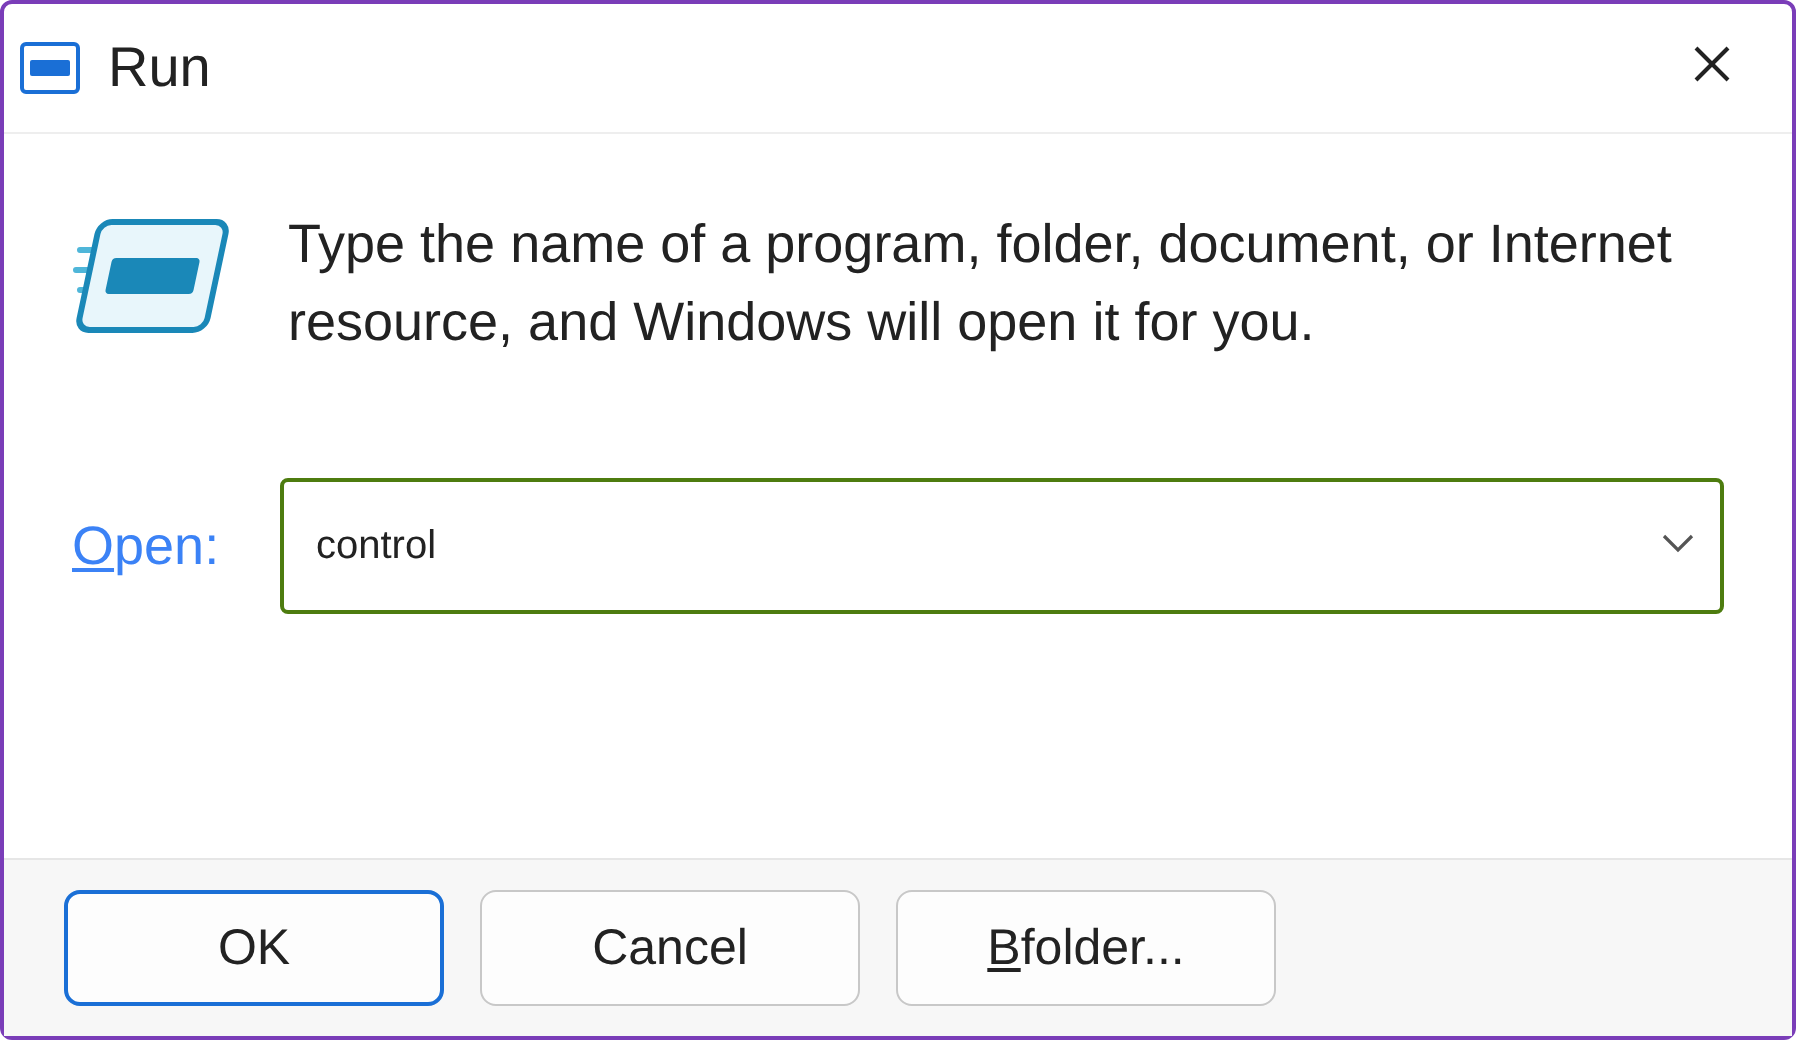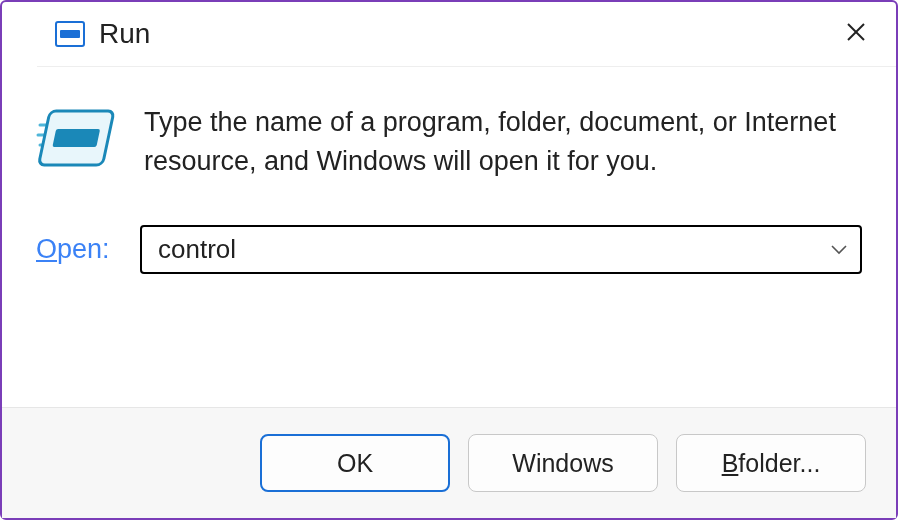--- a/index.html
+++ b/index.html
@@ -20,23 +20,22 @@
       border: 2px solid #7a3db8;
       border-radius: 6px;
       background: #fff;
       display: flex;
       flex-direction: column;
     }
     .titlebar {
       display: flex;
       align-items: center;
       justify-content: space-between;
-      padding: 10px 18px 10px 18px;
+      padding: 10px 18px 10px 8px;
       border-bottom: 1px solid #eee;
-      margin-left: 35px;
     }
     .titlebar-left {
       display: flex;
       align-items: center;
       gap: 14px;
     }
     .title-icon svg {
       display: block;
     }
     .title-text {
@@ -56,21 +55,21 @@
     .content {
       flex: 1;
       padding: 36px 34px 20px 34px;
       display: flex;
       flex-direction: column;
     }
     .desc-row {
       display: flex;
       align-items: flex-start;
       gap: 26px;
-      margin-bottom: 44px;
+      margin-bottom: 58px;
     }
     .run-logo {
       flex-shrink: 0;
       margin-top: 4px;
     }
     .desc-text {
       font-size: 27px;
       line-height: 1.45;
       color: #222;
     }
@@ -86,43 +85,43 @@
     }
     .open-label .ul {
       text-decoration: underline;
     }
     .combo {
       flex: 1;
       position: relative;
     }
     .combo-input {
       width: 100%;
-      height: 49px;
-      border: 2px solid #000000;
+      height: 68px;
+      border: 2px solid #4d7c0f;
       border-radius: 4px;
-      font-size: 26px;
+      font-size: 20px;
       padding: 0 44px 0 16px;
       color: #222;
       outline: none;
       font-family: inherit;
       background: #fff;
     }
     .combo-chevron {
       position: absolute;
       right: 14px;
       top: 50%;
       transform: translateY(-50%);
       pointer-events: none;
     }
     .footer {
       background: #f7f7f7;
       border-top: 1px solid #e6e6e6;
-      padding: 26px 30px;
-      display: flex;
-      justify-content: flex-end;
+      padding: 15px 30px;
+      display: flex;
+      justify-content: flex-start;
       gap: 18px;
     }
     .btn {
       min-width: 190px;
       height: 58px;
       border: 1.5px solid #c8c8c8;
       border-radius: 8px;
       background: #fdfdfd;
       font-size: 25px;
       color: #222;
@@ -189,20 +188,20 @@
         </span>
       </div>
     </div>
   </div>
 
   <div class="footer">
     <button class="btn default">
       <span>OK</span>
     </button>
     <button class="btn">
-      <span>Windows</span>
+      <span>Cancel</span>
     </button>
     <button class="btn">
       <span><span class="ul">B</span><span>folder...</span></span>
     </button>
   </div>
 
 </div>
 
 </body></html>

